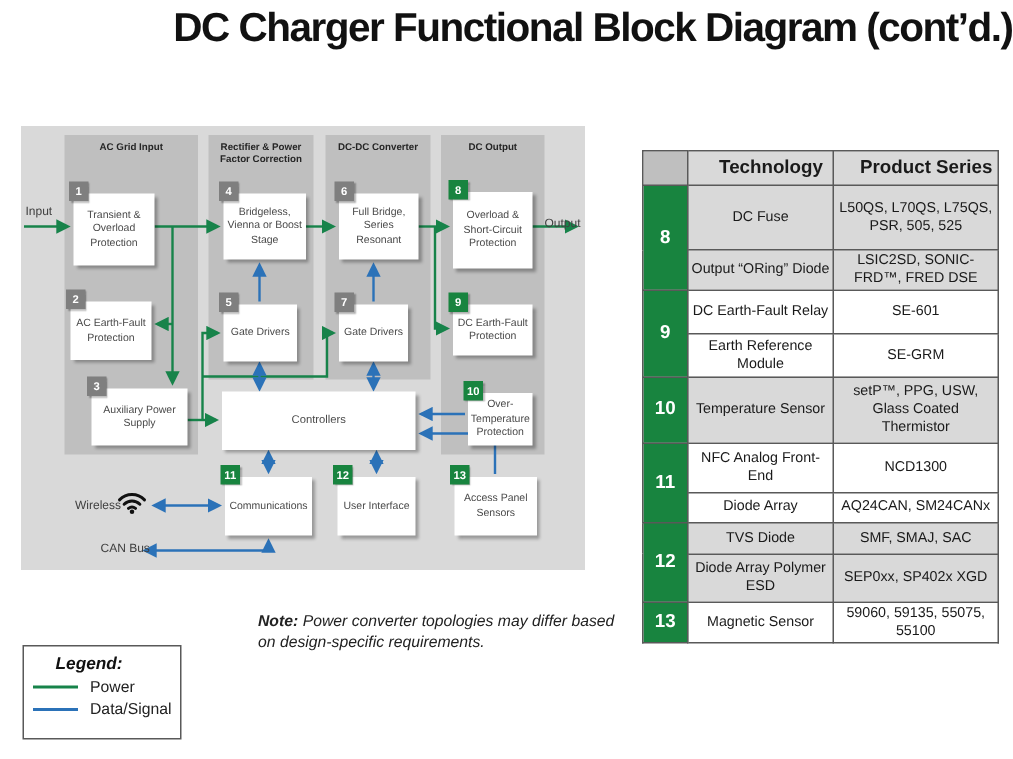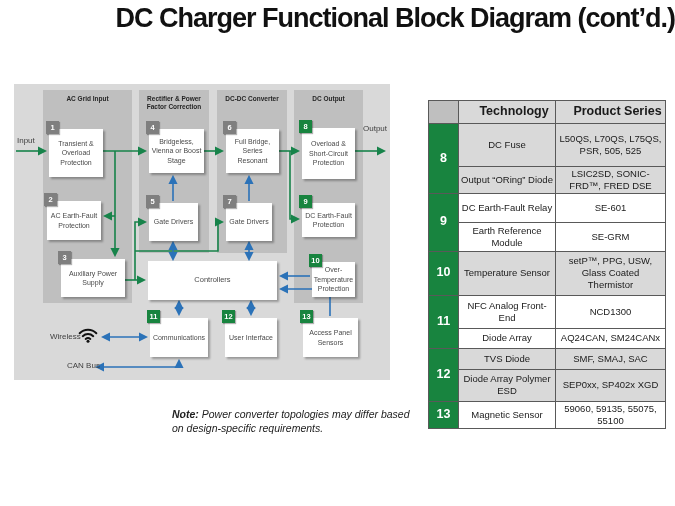--- a/index.html
+++ b/index.html
@@ -33,21 +33,21 @@
   .b7{left:212px;top:119px;width:46px;height:38px}
   .b8{left:288px;top:44px;width:53px;height:51px}
   .b9{left:288px;top:119px;width:53px;height:34px}
   .b10{left:298px;top:178px;width:43px;height:35px}
   .ctrl{left:134px;top:177px;width:129px;height:39px;font-size:7.5px}
   .b11{left:136px;top:234px;width:58px;height:39px}
   .b12{left:211px;top:234px;width:52px;height:39px}
   .b13{left:289px;top:234px;width:55px;height:39px}
   .flabel{position:absolute;font-size:8px;color:#404040;}
   .lab-input{left:3px;top:52px}
-  .lab-output{left:349px;top:40px}
+  .lab-output{left:349px;top:60px}
   .lab-wireless{left:36px;top:248px}
   .lab-canbus{left:53px;top:277px}
   .wifi{position:absolute;left:64px;top:242px;width:20px;height:17px;}
 
   
   .click-line{position:absolute;left:14px;top:387px;width:376px;text-align:center;font-size:13.5px;color:#222;}
   .click-line a{color:#0563c1;text-decoration:underline;cursor:pointer;}
   .note{font-style:italic;font-size:10.5px;color:#222;line-height:1.3;}
   .note b{font-weight:bold;}
   .note-diagram{position:absolute;left:172px;top:408px;width:248px;}
@@ -202,20 +202,31 @@
       <path d="M9.2,15.3 A4.5,4.5 0 0 1 14.8,15.3" stroke="#111" stroke-width="2.4" fill="none" stroke-linecap="round"></path>
       <circle cx="12" cy="18" r="1.8" fill="#111"></circle>
     </svg>
   </div>
 
 
   <div class="note note-diagram">
     <b>Note:</b><span> Power converter topologies may differ based on design-specific requirements.</span>
   </div>
 
+  <div class="legend">
+    <div class="legend-title">Legend:</div>
+    <div class="legend-row">
+      <span class="lline power"></span>
+      <span>Power</span>
+    </div>
+    <div class="legend-row">
+      <span class="lline data"></span>
+      <span>Data/Signal</span>
+    </div>
+  </div>
 
   <table class="ptable">
     <colgroup>
         <col class="c-num">
         <col class="c-tech">
         <col class="c-prod">
       </colgroup>
     <tbody>
     <tr>
       <th class="corner"></th>

